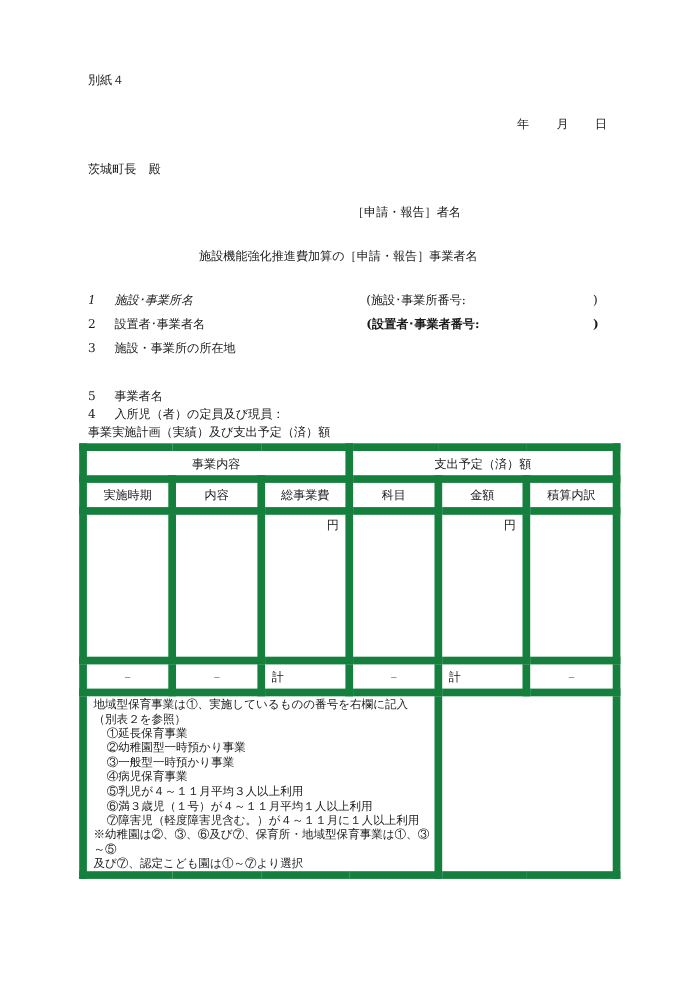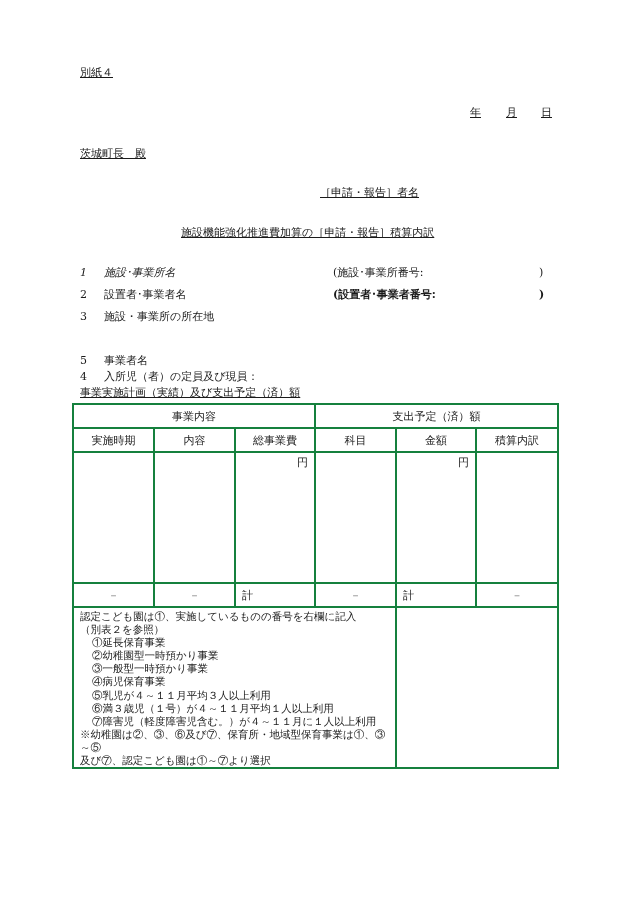--- a/index.html
+++ b/index.html
@@ -1,32 +1,32 @@
 <!DOCTYPE html>
 <html><head>
 <meta charset="utf-8">
 <style>
   html, body { margin: 0; padding: 0; background: #ffffff; }
   body {
     width: 630px; height: 903px; position: relative; overflow: hidden;
     font-family: "DejaVu Serif", "Liberation Serif", serif;
     color: #1a1a1a; font-size: 11px;
   }
-  .abs { position: absolute; white-space: nowrap; line-height: 1; text-decoration: underline; }
+  .abs { position: absolute; white-space: nowrap; line-height: 1; }
   .item { position: absolute; left: 80px; white-space: nowrap; line-height: 1; }
   .item .num { display: inline-block; width: 24px; }
   .paren { position: absolute; left: 333px; white-space: nowrap; line-height: 1; }
   .paren .close { position: absolute; left: 206px; }
 
   table.plan {
     position: absolute; left: 72px; top: 403px; width: 485px;
     border-collapse: collapse; table-layout: fixed;
   }
   table.plan td {
-    border: 2px solid #15803d; padding: 0; font-size: 11px; line-height: 1;
+    border: 7px solid #15803d; padding: 0; font-size: 11px; line-height: 1;
     vertical-align: middle; text-align: center;
   }
   tr.h1 td { height: 22px; }
   tr.h2 td { height: 22px; }
   tr.body td { height: 125px; vertical-align: top; }
   tr.body td.yen { text-align: right; padding: 4px 6px 0 0; }
   tr.total td { height: 22px; }
   tr.total td.left { text-align: left; padding-left: 6px; }
   tr.total td.dash { color: #777; }
   tr.notes td { height: 149px; vertical-align: top; text-align: left; }
@@ -40,21 +40,21 @@
 <div class="abs" style="left:80px; top:67px;">別紙４</div>
 
 <div class="abs" style="left:470px; top:107px;">年</div>
 <div class="abs" style="left:506px; top:107px;">月</div>
 <div class="abs" style="left:541px; top:107px;">日</div>
 
 <div class="abs" style="left:80px; top:148px;">茨城町長　殿</div>
 
 <div class="abs" style="left:320px; top:187px;">［申請・報告］者名</div>
 
-<div class="abs" style="left:181px; top:227px;">施設機能強化推進費加算の［申請・報告］積算内訳</div>
+<div class="abs" style="left:181px; top:227px;">施設機能強化推進費加算の［申請・報告］事業者名</div>
 
 <div class="item" style="top:267px;font-style:italic;">
   <span class="num">1</span><span>施設･事業所名</span>
 </div>
 <div class="paren" style="top:267px;">
   <span>(施設･事業所番号:</span>
   <span class="close">)</span>
 </div>
 
 <div class="item" style="top:289px;">
@@ -111,21 +111,21 @@
     <td class="dash">－</td>
     <td class="dash">－</td>
     <td class="left">計</td>
     <td class="dash">－</td>
     <td class="left">計</td>
     <td class="dash">－</td>
   </tr>
   <tr class="notes">
     <td colspan="4">
       <div class="notes-box">
-        <div class="ind1">認定こども園は①、実施しているものの番号を右欄に記入</div>
+        <div class="ind1">地域型保育事業は①、実施しているものの番号を右欄に記入</div>
         <div class="ind1">（別表２を参照）</div>
         <div class="ind3">①延長保育事業</div>
         <div class="ind3">②幼稚園型一時預かり事業</div>
         <div class="ind3">③一般型一時預かり事業</div>
         <div class="ind3">④病児保育事業</div>
         <div class="ind3">⑤乳児が４～１１月平均３人以上利用</div>
         <div class="ind3">⑥満３歳児（１号）が４～１１月平均１人以上利用</div>
         <div class="ind3">⑦障害児（軽度障害児含む。）が４～１１月に１人以上利用</div>
         <div class="ind1">※幼稚園は②、③、⑥及び⑦、保育所・地域型保育事業は①、③～⑤</div>
         <div class="ind1">及び⑦、認定こども園は①～⑦より選択</div>

